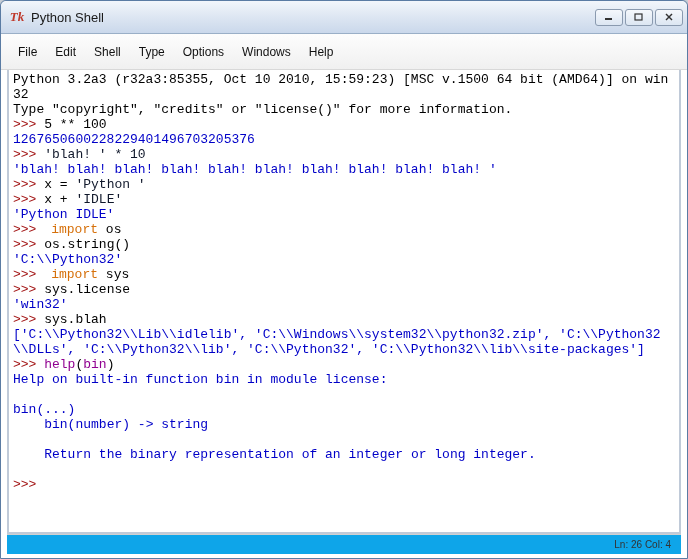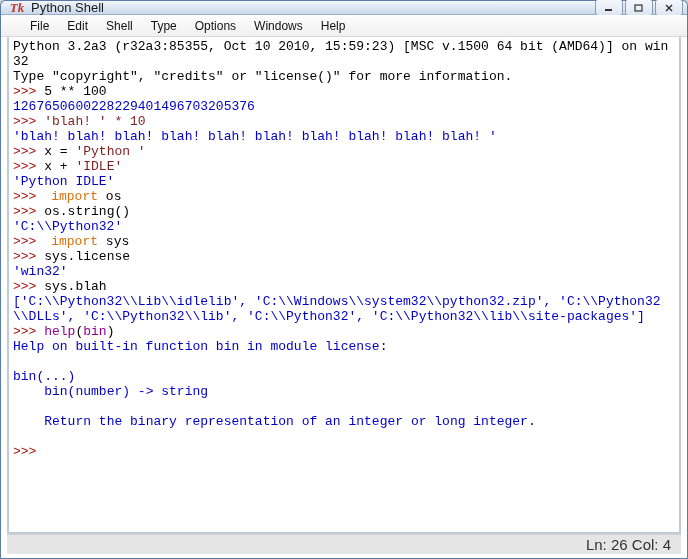--- a/index.html
+++ b/index.html
@@ -1,32 +1,32 @@
 <!DOCTYPE html>
 <html><head>
 <meta charset="utf-8">
 <style>
 * { box-sizing: border-box; margin: 0; padding: 0; }
 body { font-family: "Segoe UI", Tahoma, sans-serif; background: #d4dce6; width: 688px; height: 559px; overflow: hidden; }
 .window { width: 688px; height: 559px; background: #fff; border: 1px solid #5a7ba3; border-radius: 6px 6px 0 0; box-shadow: 0 0 4px rgba(0,0,0,0.3); position: relative; display: flex; flex-direction: column; }
-.titlebar { height: 14px; background: linear-gradient(#f2f6fb, #dde6f2, #cad8eb); display: flex; align-items: center; padding: 0 4px 0 8px; border-bottom: 1px solid #9aafc7; border-radius: 6px 6px 0 0; }
+.titlebar { height: 33px; background: linear-gradient(#f2f6fb, #dde6f2, #cad8eb); display: flex; align-items: center; padding: 0 4px 0 8px; border-bottom: 1px solid #9aafc7; border-radius: 6px 6px 0 0; }
 .titlebar .tk-icon { width: 16px; height: 16px; margin-right: 6px; display: inline-flex; align-items: center; justify-content: center; font-family: "Times New Roman", serif; font-size: 13px; font-weight: bold; color: #c0392b; font-style: italic; }
 .titlebar .title { font-size: 13px; color: #1a1a1a; flex: 1; }
 .controls { display: flex; gap: 2px; }
 .win-btn { width: 28px; height: 17px; border: 1px solid #8a9aaf; border-radius: 3px; background: linear-gradient(#f5f8fc, #dce6f2); display: flex; align-items: center; justify-content: center; font-size: 10px; cursor: default; }
 .win-btn svg { display: block; }
-.menubar { height: 22px; background: linear-gradient(#fdfdfd, #f0f0f0); border-bottom: 1px solid #d8d8d8; display: flex; align-items: center; padding: 0 20px; font-size: 12px; }
+.menubar { height: 36px; background: linear-gradient(#fdfdfd, #f0f0f0); border-bottom: 1px solid #d8d8d8; display: flex; align-items: center; padding: 0 8px; font-size: 12px; }
 .menu-item { padding: 3px 9px; color: #111; cursor: default; }
 .content { flex: 1; background: #fff; border: 2px solid #c0cad8; border-top: none; margin: 0 6px 0 6px; padding: 2px 4px; font-family: "Courier New", monospace; font-size: 13px; line-height: 15px; white-space: pre-wrap; word-break: break-all; overflow: hidden; color: #000; }
 .prompt { color: #a31515; }
 .builtin { color: #900090; }
 .kw { color: #d6700a; margin-left: 7px; }
-.greenstr { color: #7f1d1d; }
+.greenstr { color: #0f172a; }
 .output-blue { color: #0000c8; }
-.statusbar { height: 20px; background: #e5e5e5; border-top: 1px solid #d0d0d0; display: flex; justify-content: flex-end; align-items: center; padding: 0 10px; font-size: 15px; color: #333; margin: 0 6px 4px 6px; }
+.statusbar { height: 20px; background: #0ea5e9; border-top: 1px solid #d0d0d0; display: flex; justify-content: flex-end; align-items: center; padding: 0 10px; font-size: 10px; color: #333; margin: 0 6px 4px 6px; }
 </style>
 </head>
 <body>
 
 <div class="window">
   <div class="titlebar">
     <span class="tk-icon">Tk</span>
     <span class="title">Python Shell</span>
     <div class="controls">
       <div class="win-btn">

